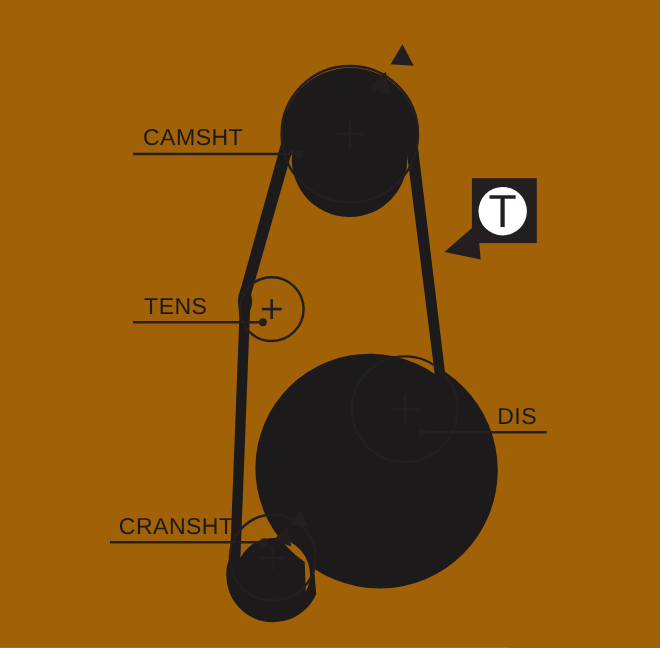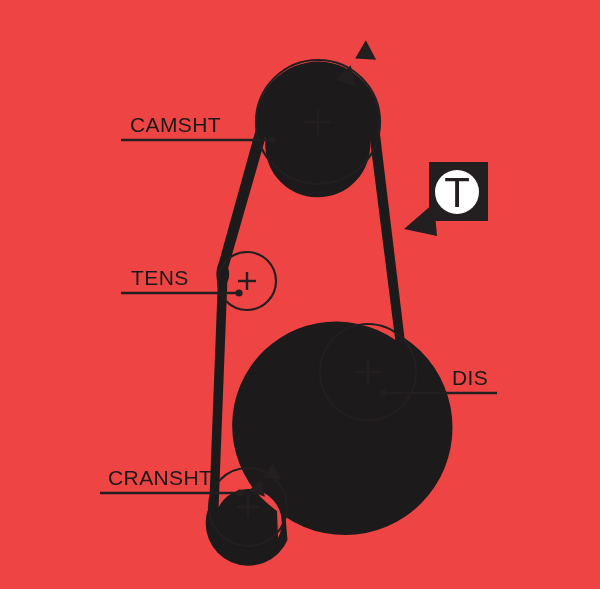--- a/index.html
+++ b/index.html
@@ -7,21 +7,21 @@
     padding: 0;
     background: #ffffff;
   }
   body {
     font-family: "Liberation Sans", sans-serif;
   }
   #diagram-root {
     position: relative;
     width: 600px;
     height: 589px;
-    background: #ef4444;
+    background: #a16207;
     overflow: hidden;
   }
   #diagram-svg {
     position: absolute;
     left: 0;
     top: 0;
     width: 600px;
     height: 589px;
     display: block;
   }

